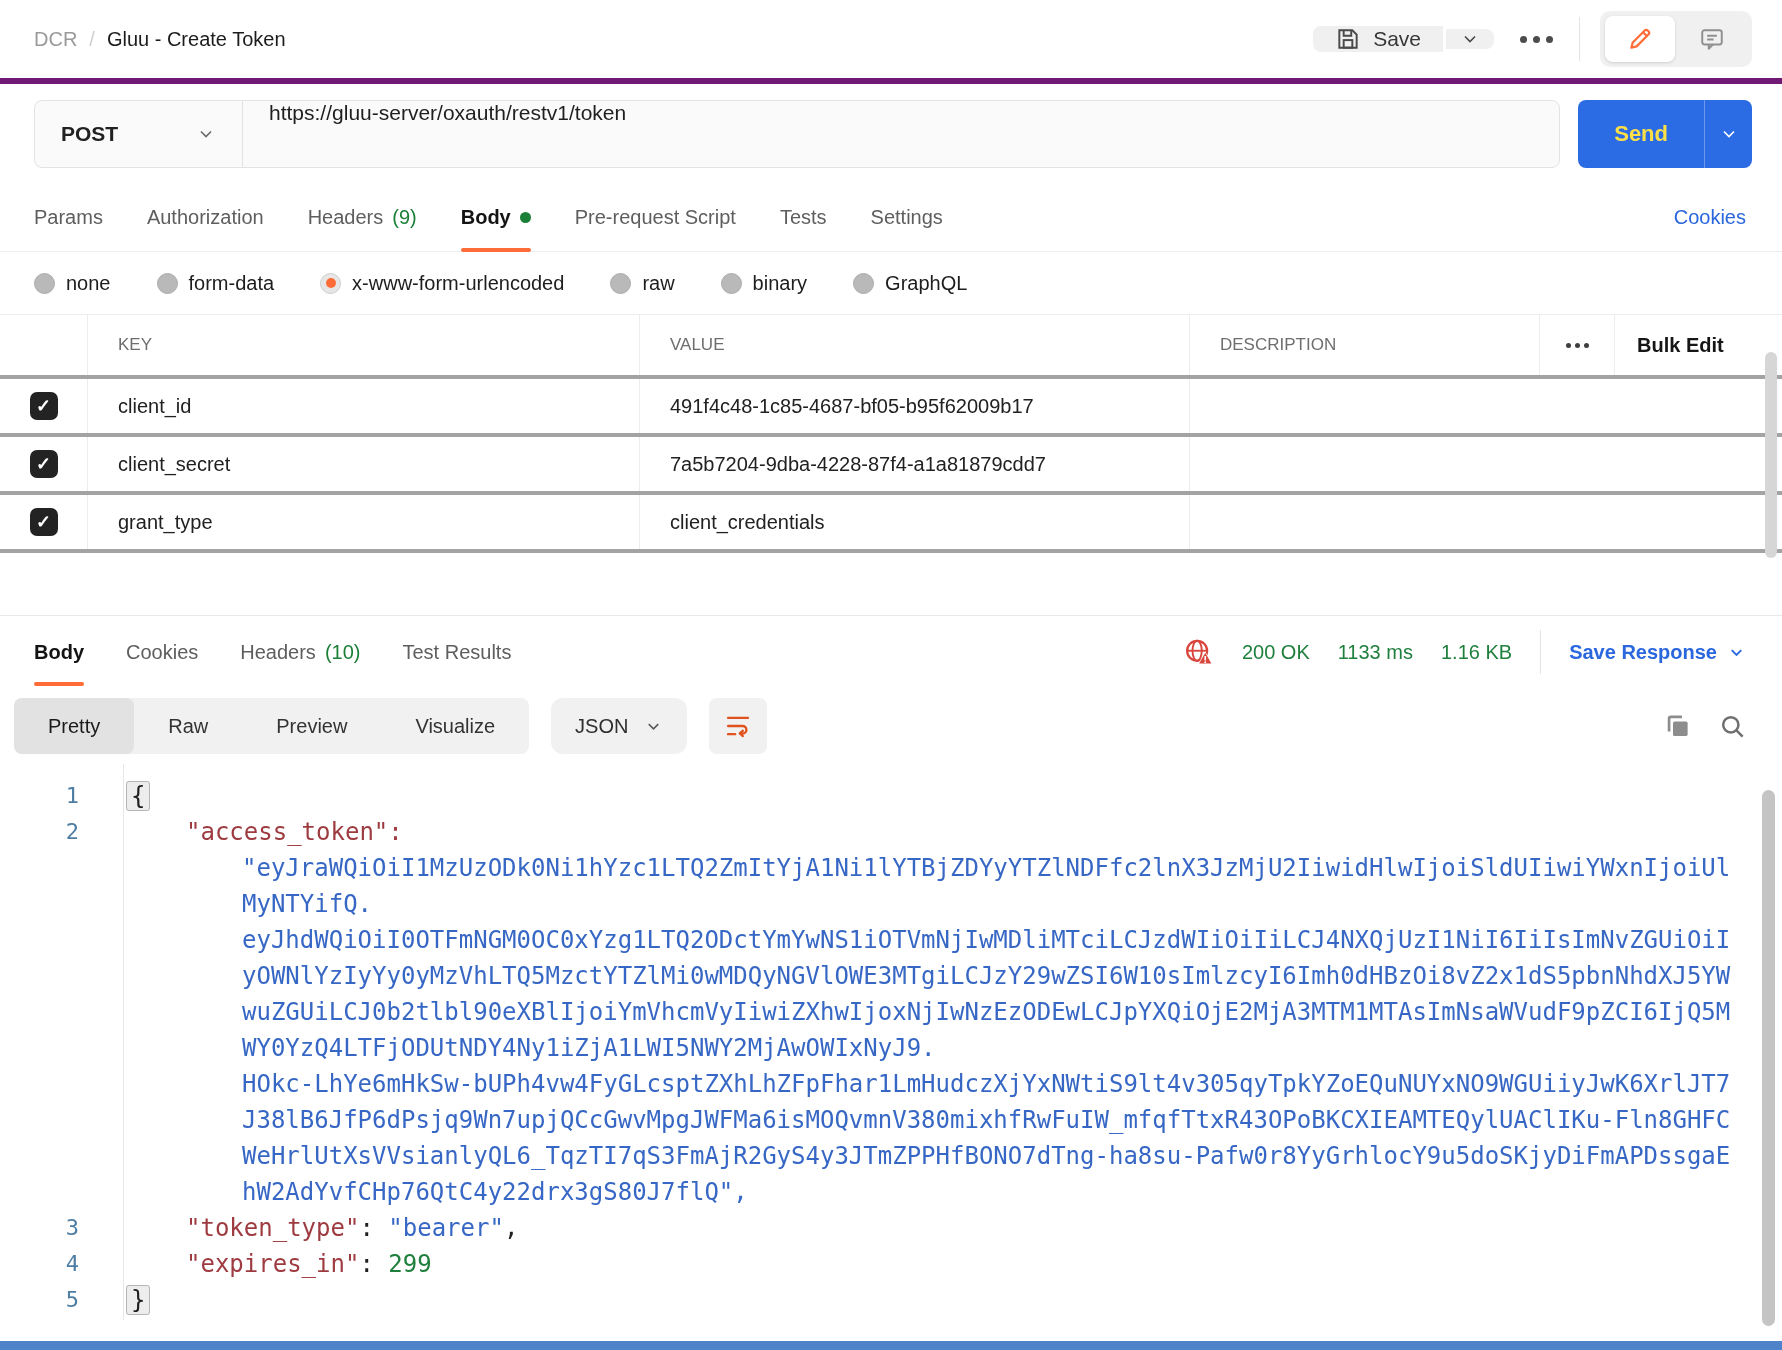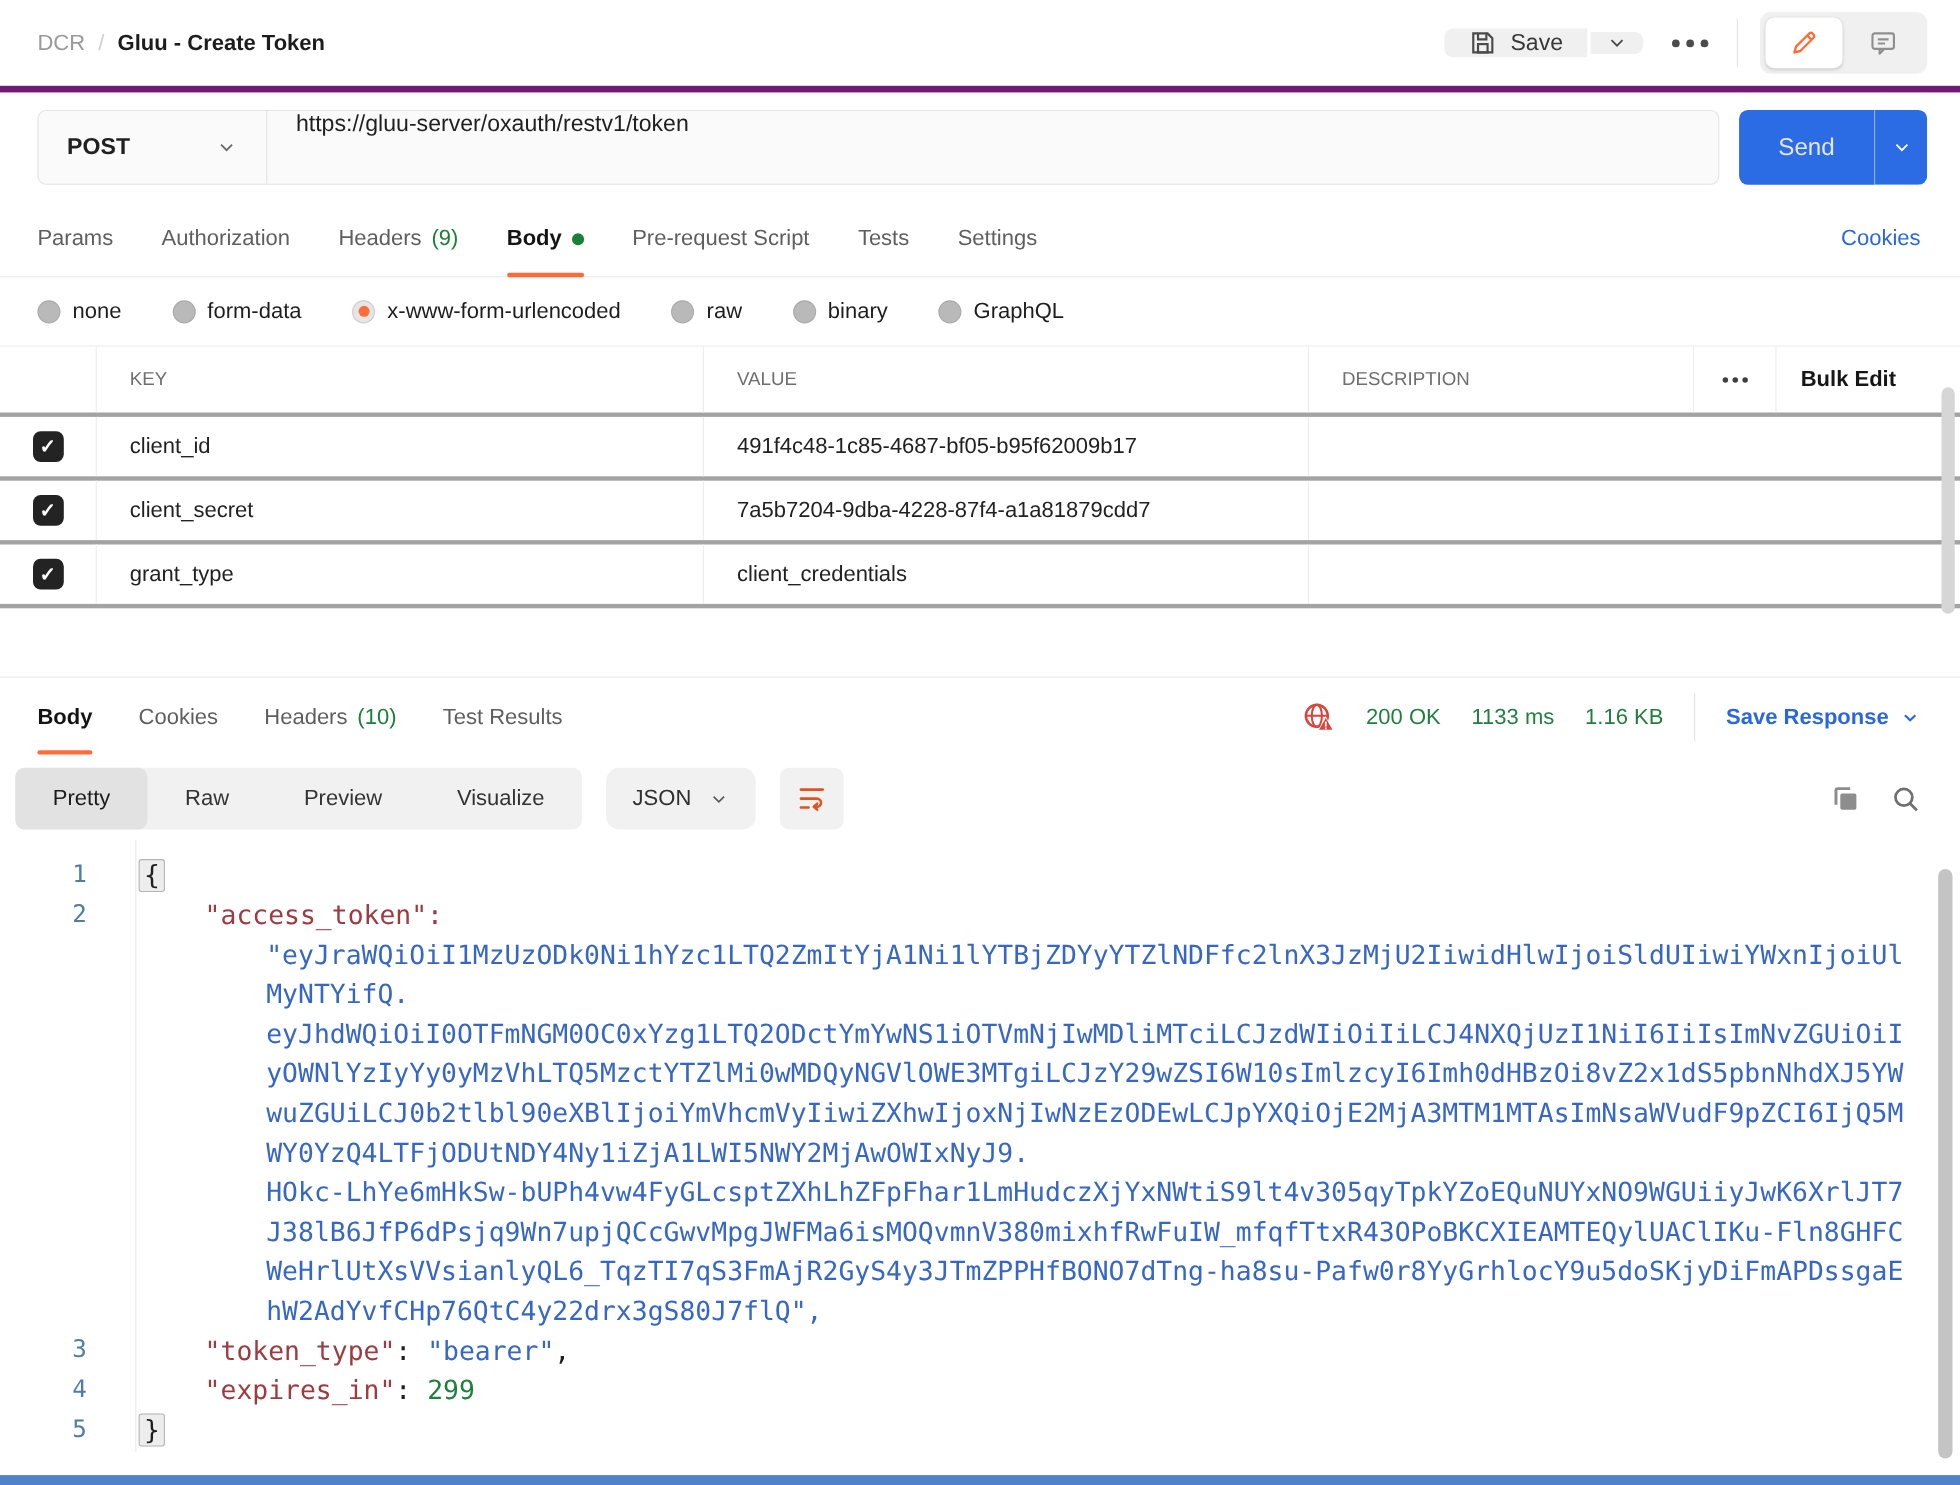--- a/index.html
+++ b/index.html
@@ -6,39 +6,39 @@
   html,body{width:1782px;height:1350px}
   body{position:relative;overflow:hidden;background:#fff;color:#212121;
        font-family:"Liberation Sans",sans-serif;font-size:20px}
   svg{display:block}
 
   
   .hdr{height:84px;display:flex;align-items:center;padding:0 30px 0 34px;border-bottom:6px solid #701a75}
   .crumbs{display:flex;align-items:center;gap:12px;font-size:20px}
   .crumb-col{color:#9a9a9a}
   .crumb-sep{color:#cfcfcf}
-  .crumb-title{color:#1c1c1c;font-weight:700}
+  .crumb-title{color:#1c1c1c;font-weight:400}
   .hdr-right{margin-left:auto;display:flex;align-items:center;gap:20px}
   .savebtn{display:flex;align-items:center;height:52px}
   .savebtn .main{background:#f0f0f0;border-radius:8px 0 0 8px;display:flex;align-items:center;gap:12px;padding:0 22px;font-size:21px;color:#383838}
   .savebtn .chev{background:#f0f0f0;border-radius:0 8px 8px 0;width:48px;display:flex;align-items:center;justify-content:center;margin-left:3px}
   .dots{display:flex;gap:6px;align-items:center;padding:0 6px;cursor:pointer}
   .dots i{width:7px;height:7px;border-radius:50%;background:#4c4c4c;display:block}
   .vdiv{width:1px;height:44px;background:#e4e4e4}
   .toggle-group{background:#f0f0f0;border-radius:10px;padding:5px;display:flex;gap:2px}
   .toggle{width:70px;height:46px;border-radius:8px;display:flex;align-items:center;justify-content:center}
   .toggle.active{background:#fff;box-shadow:0 1px 3px rgba(0,0,0,.14)}
 
   
   .req{height:100px;display:flex;gap:18px;padding:16px 30px 16px 34px}
   .urlbar{flex:1;display:flex;background:#fafafa;border:1px solid #e3e3e3;border-radius:8px;overflow:hidden}
   .method{width:208px;display:flex;align-items:center;justify-content:space-between;padding:0 26px;font-weight:700;font-size:21px;border-right:1px solid #e3e3e3;cursor:pointer}
   .url{flex:1;display:flex;padding:0 26px;font-size:21px;color:#1f1f1f}
   .send{display:flex;align-items:stretch}
-  .send .main{background:#2b6be4;color:#e5e5e5;font-weight:400;font-size:22px;display:flex;align-items:center;padding:0 36px;border-radius:8px 0 0 8px;cursor:pointer}
+  .send .main{background:#2b6be4;color:#fde047;font-weight:700;font-size:22px;display:flex;align-items:center;padding:0 36px;border-radius:8px 0 0 8px;cursor:pointer}
   .send .chev{background:#2b6be4;width:48px;display:flex;align-items:center;justify-content:center;border-left:1px solid rgba(255,255,255,.3);border-radius:0 8px 8px 0;cursor:pointer}
 
   
   .rtabs{height:68px;display:flex;align-items:center;padding:0 36px 0 34px;border-bottom:1px solid #ededed;font-size:20px;color:#5e5e5e}
   .rtab{height:100%;display:flex;align-items:center;gap:9px;margin-right:44px;position:relative;cursor:pointer;white-space:nowrap}
   .rtab .count{color:#1a7f37}
   .rtab.active{color:#141414;font-weight:700}
   .rtab.active::after{content:"";position:absolute;left:0;right:0;bottom:-1px;height:4px;border-radius:2px;background:#ff6c37}
   .gdot{width:11px;height:11px;border-radius:50%;background:#1a7f37;display:inline-block}
   .cookies{margin-left:auto;color:#2a66dd;cursor:pointer}

